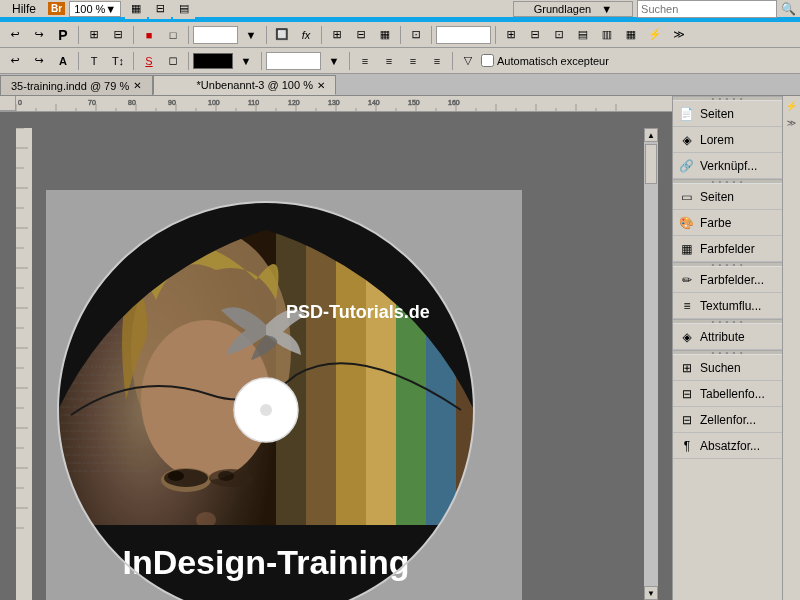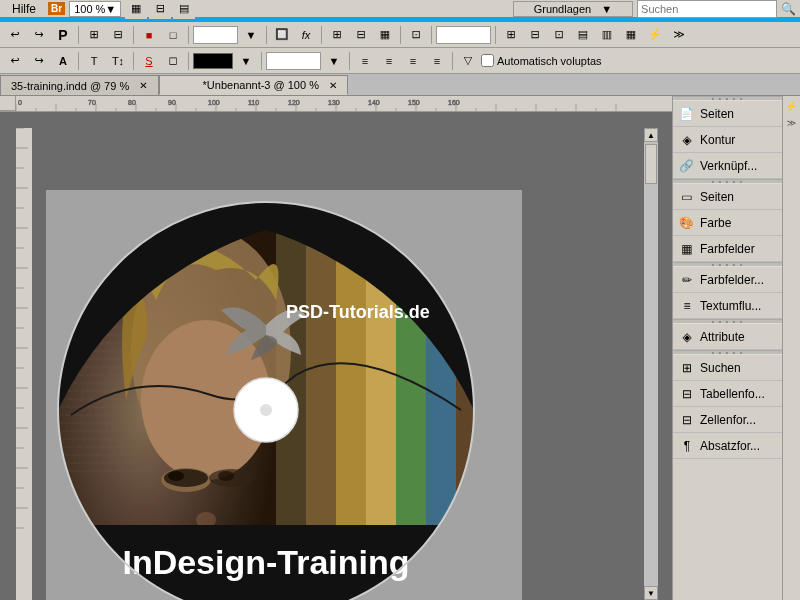--- a/index.html
+++ b/index.html
@@ -89,21 +89,21 @@
     .tab {
       height: 20px;
       padding: 0 10px;
       background: #c8c4bc;
       border: 1px solid #888;
       border-bottom: none;
       font-size: 11px;
       display: flex;
       align-items: center;
       cursor: pointer;
-      gap: 10px;
+      gap: 4px;
     }
     .tab.active {
       background: #d4d0c8;
       border-bottom: 1px solid #d4d0c8;
       padding-left: 43px;
     }
     .tab-close { font-size: 10px; cursor: pointer; }
 
     
     #main-area {
@@ -352,21 +352,21 @@
   <span class="tb-btn">▼</span>
   <div class="tb-separator"></div>
   <span class="tb-btn">≡</span>
   <span class="tb-btn">≡</span>
   <span class="tb-btn">≡</span>
   <span class="tb-btn">≡</span>
   <div class="tb-separator"></div>
   <span class="tb-btn">▽</span>
   <div class="autofit-checkbox">
     <input type="checkbox" style="">
-    <span>Automatisch voluptas</span>
+    <span>Automatisch excepteur</span>
   </div>
 </div>
 
 <div id="tab-bar">
   <div class="tab">
     <span>35-training.indd @ 79 %</span>
     <span class="tab-close">✕</span>
   </div>
   <div class="tab active">
     <span>*Unbenannt-3 @ 100 %</span>
@@ -578,21 +578,21 @@
   <div id="right-panel">
     <div class="panel-divider">
       <span class="panel-divider-dots">• • • • •</span>
     </div>
     <div class="panel-item">
       <span class="panel-icon">📄</span>
       <span>Seiten</span>
     </div>
     <div class="panel-item">
       <span class="panel-icon">◈</span>
-      <span>Kontur</span>
+      <span>Lorem</span>
     </div>
     <div class="panel-item">
       <span class="panel-icon">🔗</span>
       <span>Verknüpf...</span>
     </div>
     <div class="panel-divider">
       <span class="panel-divider-dots">• • • • •</span>
     </div>
     <div class="panel-item">
       <span class="panel-icon">▭</span>

